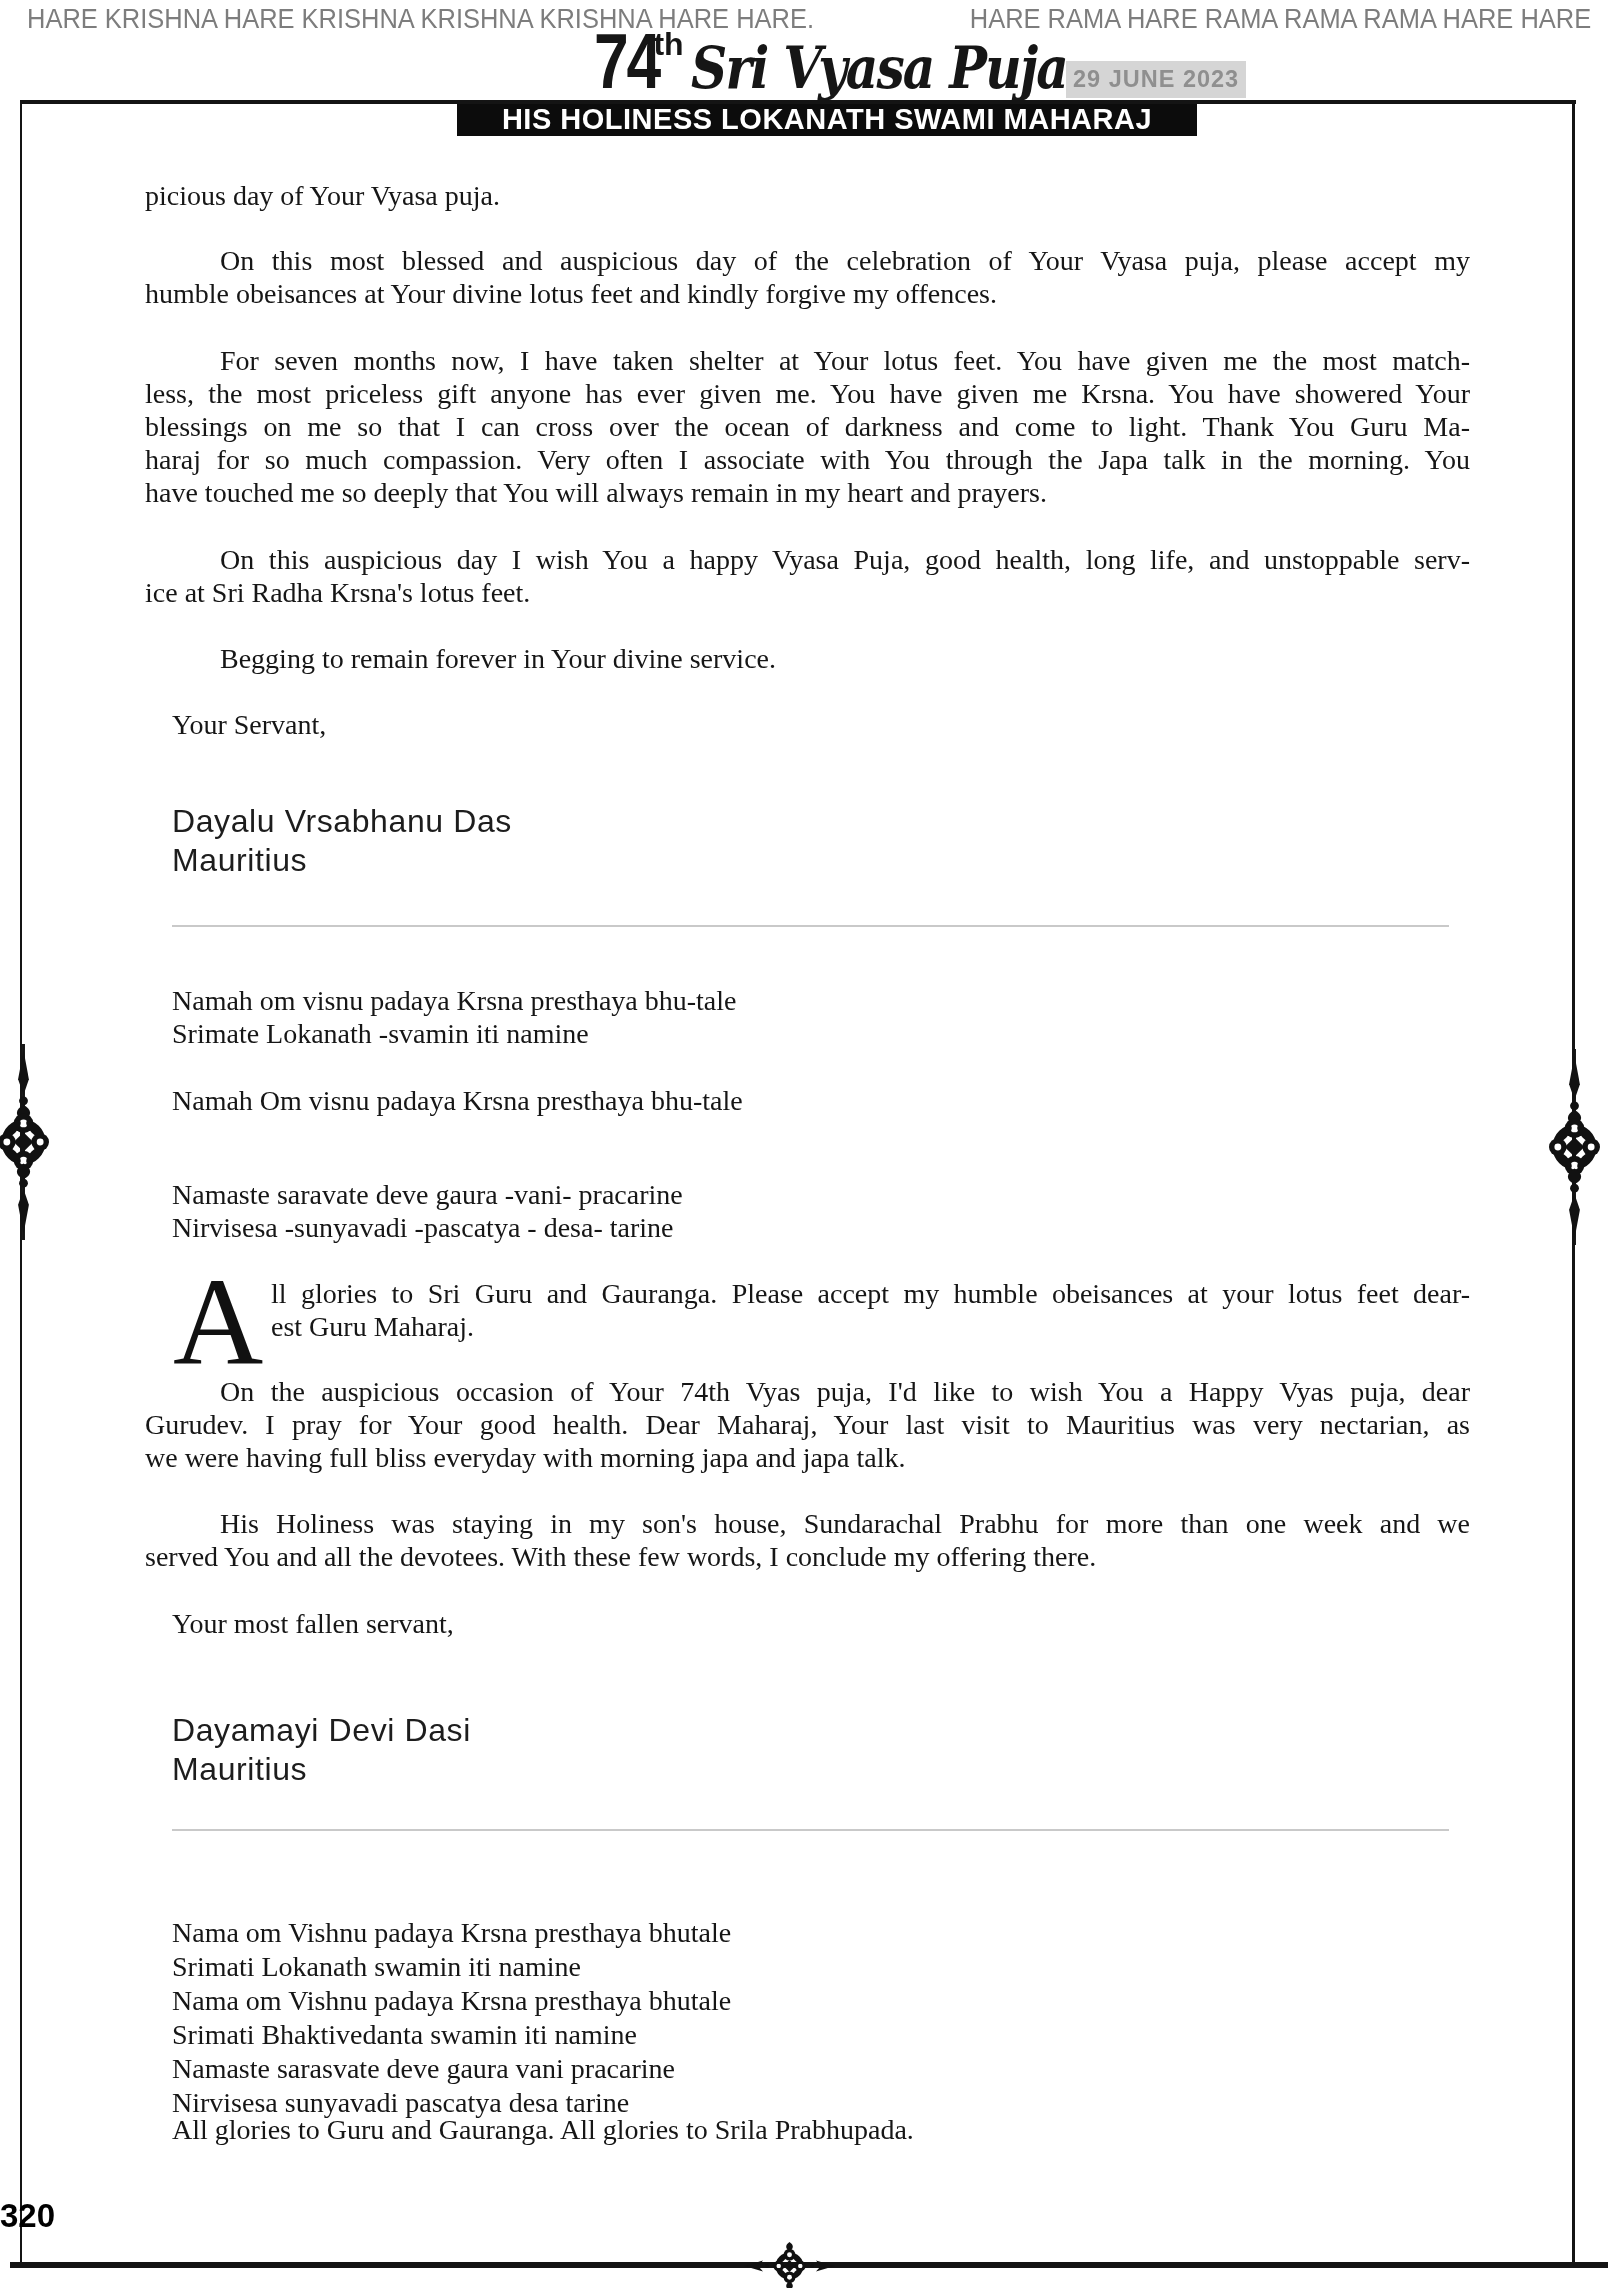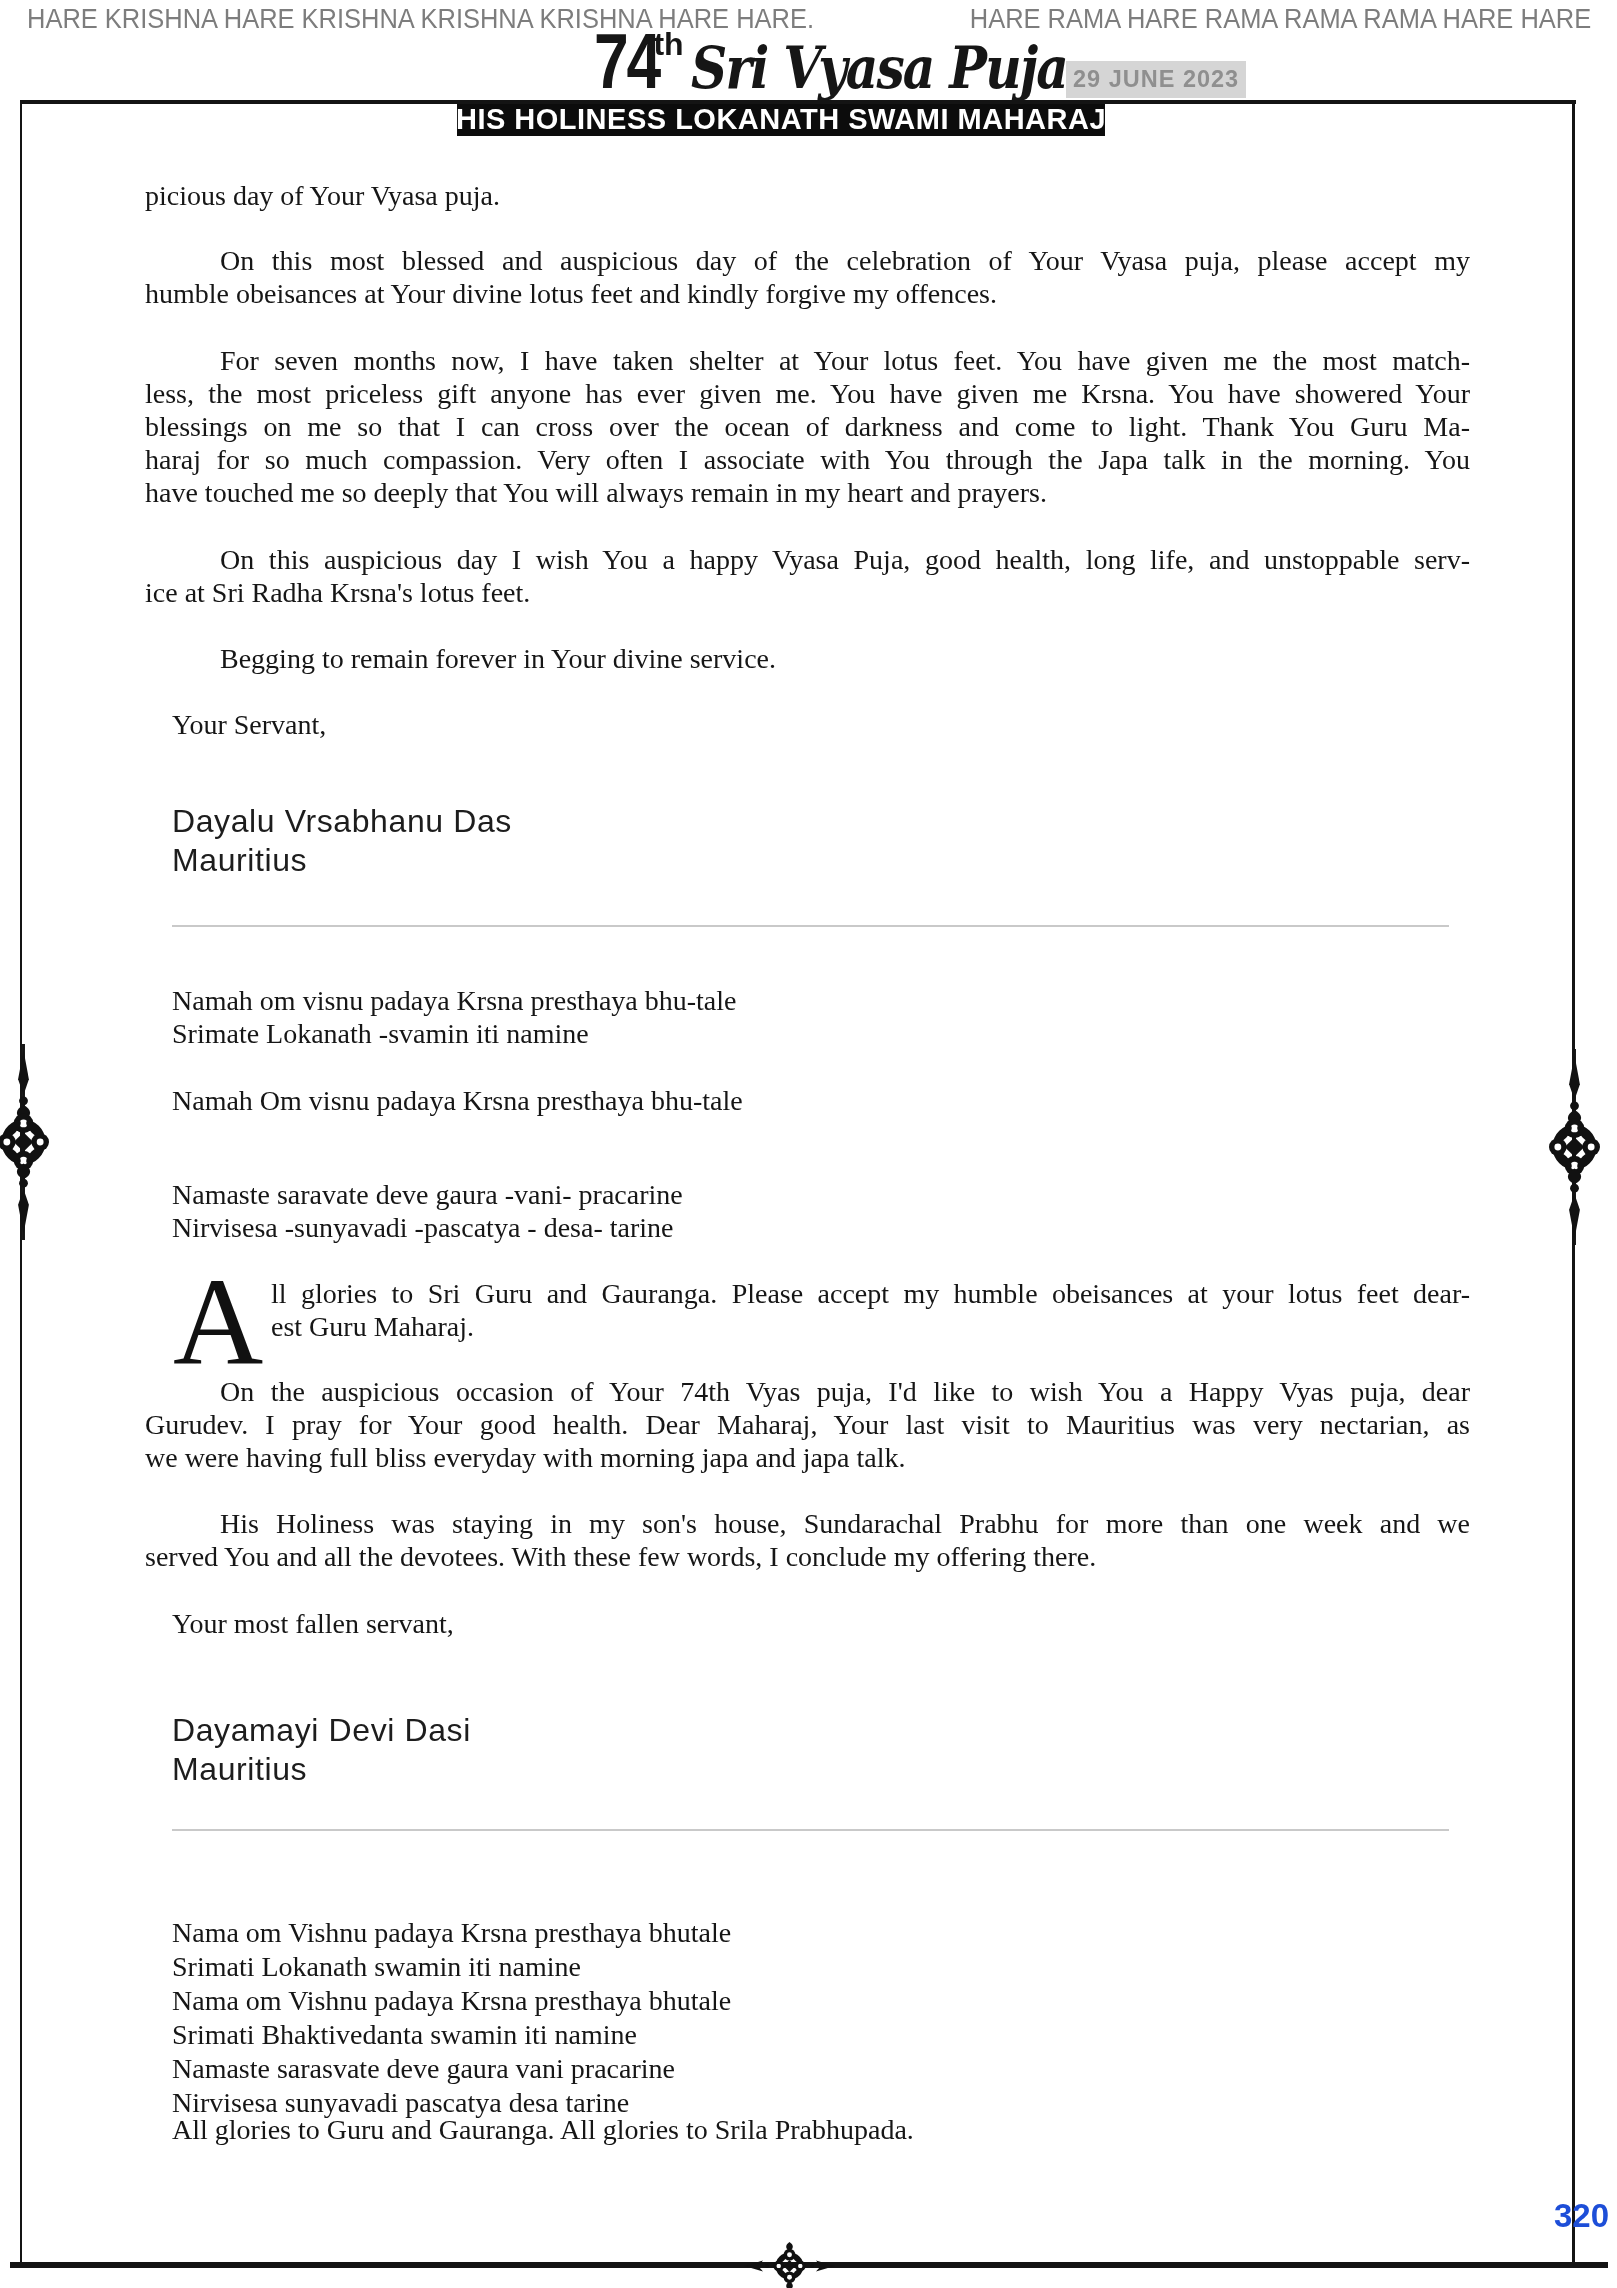--- a/index.html
+++ b/index.html
@@ -19,21 +19,21 @@
                  font-size:78px;line-height:1;letter-spacing:-2.9px;transform:scaleX(0.8);
                  transform-origin:left bottom;margin-right:-15.7px;}
   .masthead .ord{display:inline-block;font-family:"Liberation Sans",sans-serif;font-weight:700;
                  font-size:32px;position:relative;top:-33px;margin-left:-5.9px;}
   .masthead .script{display:inline-block;font-family:"DejaVu Serif",serif;font-weight:700;font-style:italic;
                  font-size:57px;letter-spacing:-2px;transform:scaleX(0.88);transform-origin:left bottom;
                  margin-left:7.8px;}
   .badge{position:absolute;left:1066px;top:61px;height:37px;line-height:37px;padding:0 7px;
          background:#d5d5d5;color:#8f8f8f;font-family:"Liberation Sans",sans-serif;
          font-weight:700;font-size:23.5px;letter-spacing:1px;white-space:nowrap;}
-  .banner{position:absolute;left:457px;top:102px;width:648px;height:34px;background:#0c0c0c;
+  .banner{position:absolute;left:457px;top:102px;width:740px;height:34px;background:#0c0c0c;
           display:flex;align-items:center;justify-content:center;}
   .banner span{color:#ffffff;font-family:"Liberation Sans",sans-serif;font-weight:700;font-size:29px;
           letter-spacing:0.5px;white-space:nowrap;}
 
   
   .frame-top{position:absolute;left:19.6px;top:100px;width:1556px;height:3.9px;background:#141414;}
   .frame-left{position:absolute;left:19.6px;top:100px;width:2.9px;height:2166px;background:#141414;}
   .frame-right{position:absolute;left:1572px;top:100px;width:2.9px;height:2166px;background:#141414;}
   .frame-bottom{position:absolute;left:9.8px;top:2262px;width:1598px;height:5.9px;background:#141414;}
 
@@ -49,22 +49,22 @@
   .verse6{line-height:34px;margin-top:16px;}
 
   .dcap{float:left;font-family:"Liberation Serif",serif;font-size:125px;line-height:90px;
         margin:0 7.8px 0 0;color:#111;}
 
   .sig{position:absolute;font-family:"Liberation Sans",sans-serif;font-size:32px;line-height:39px;
        letter-spacing:0.6px;color:#1d1d1d;white-space:nowrap;}
 
   .divider{position:absolute;left:172px;width:1277px;height:2px;background:#c9c9c9;}
 
-  .pageno{position:absolute;left:0;right:8px;top:2197px;text-align:right;
-          font-family:"Liberation Sans",sans-serif;font-weight:700;font-size:33px;color:#1d4ed8;}
+  .pageno{position:absolute;left:0;right:8px;top:2197px;text-align:left;
+          font-family:"Liberation Sans",sans-serif;font-weight:700;font-size:33px;color:#000000;}
 
   .orn{position:absolute;}
 </style>
 </head>
 <body>
 
 <div id="page">
 
   <svg width="0" height="0" style="position:absolute">
     <defs>

